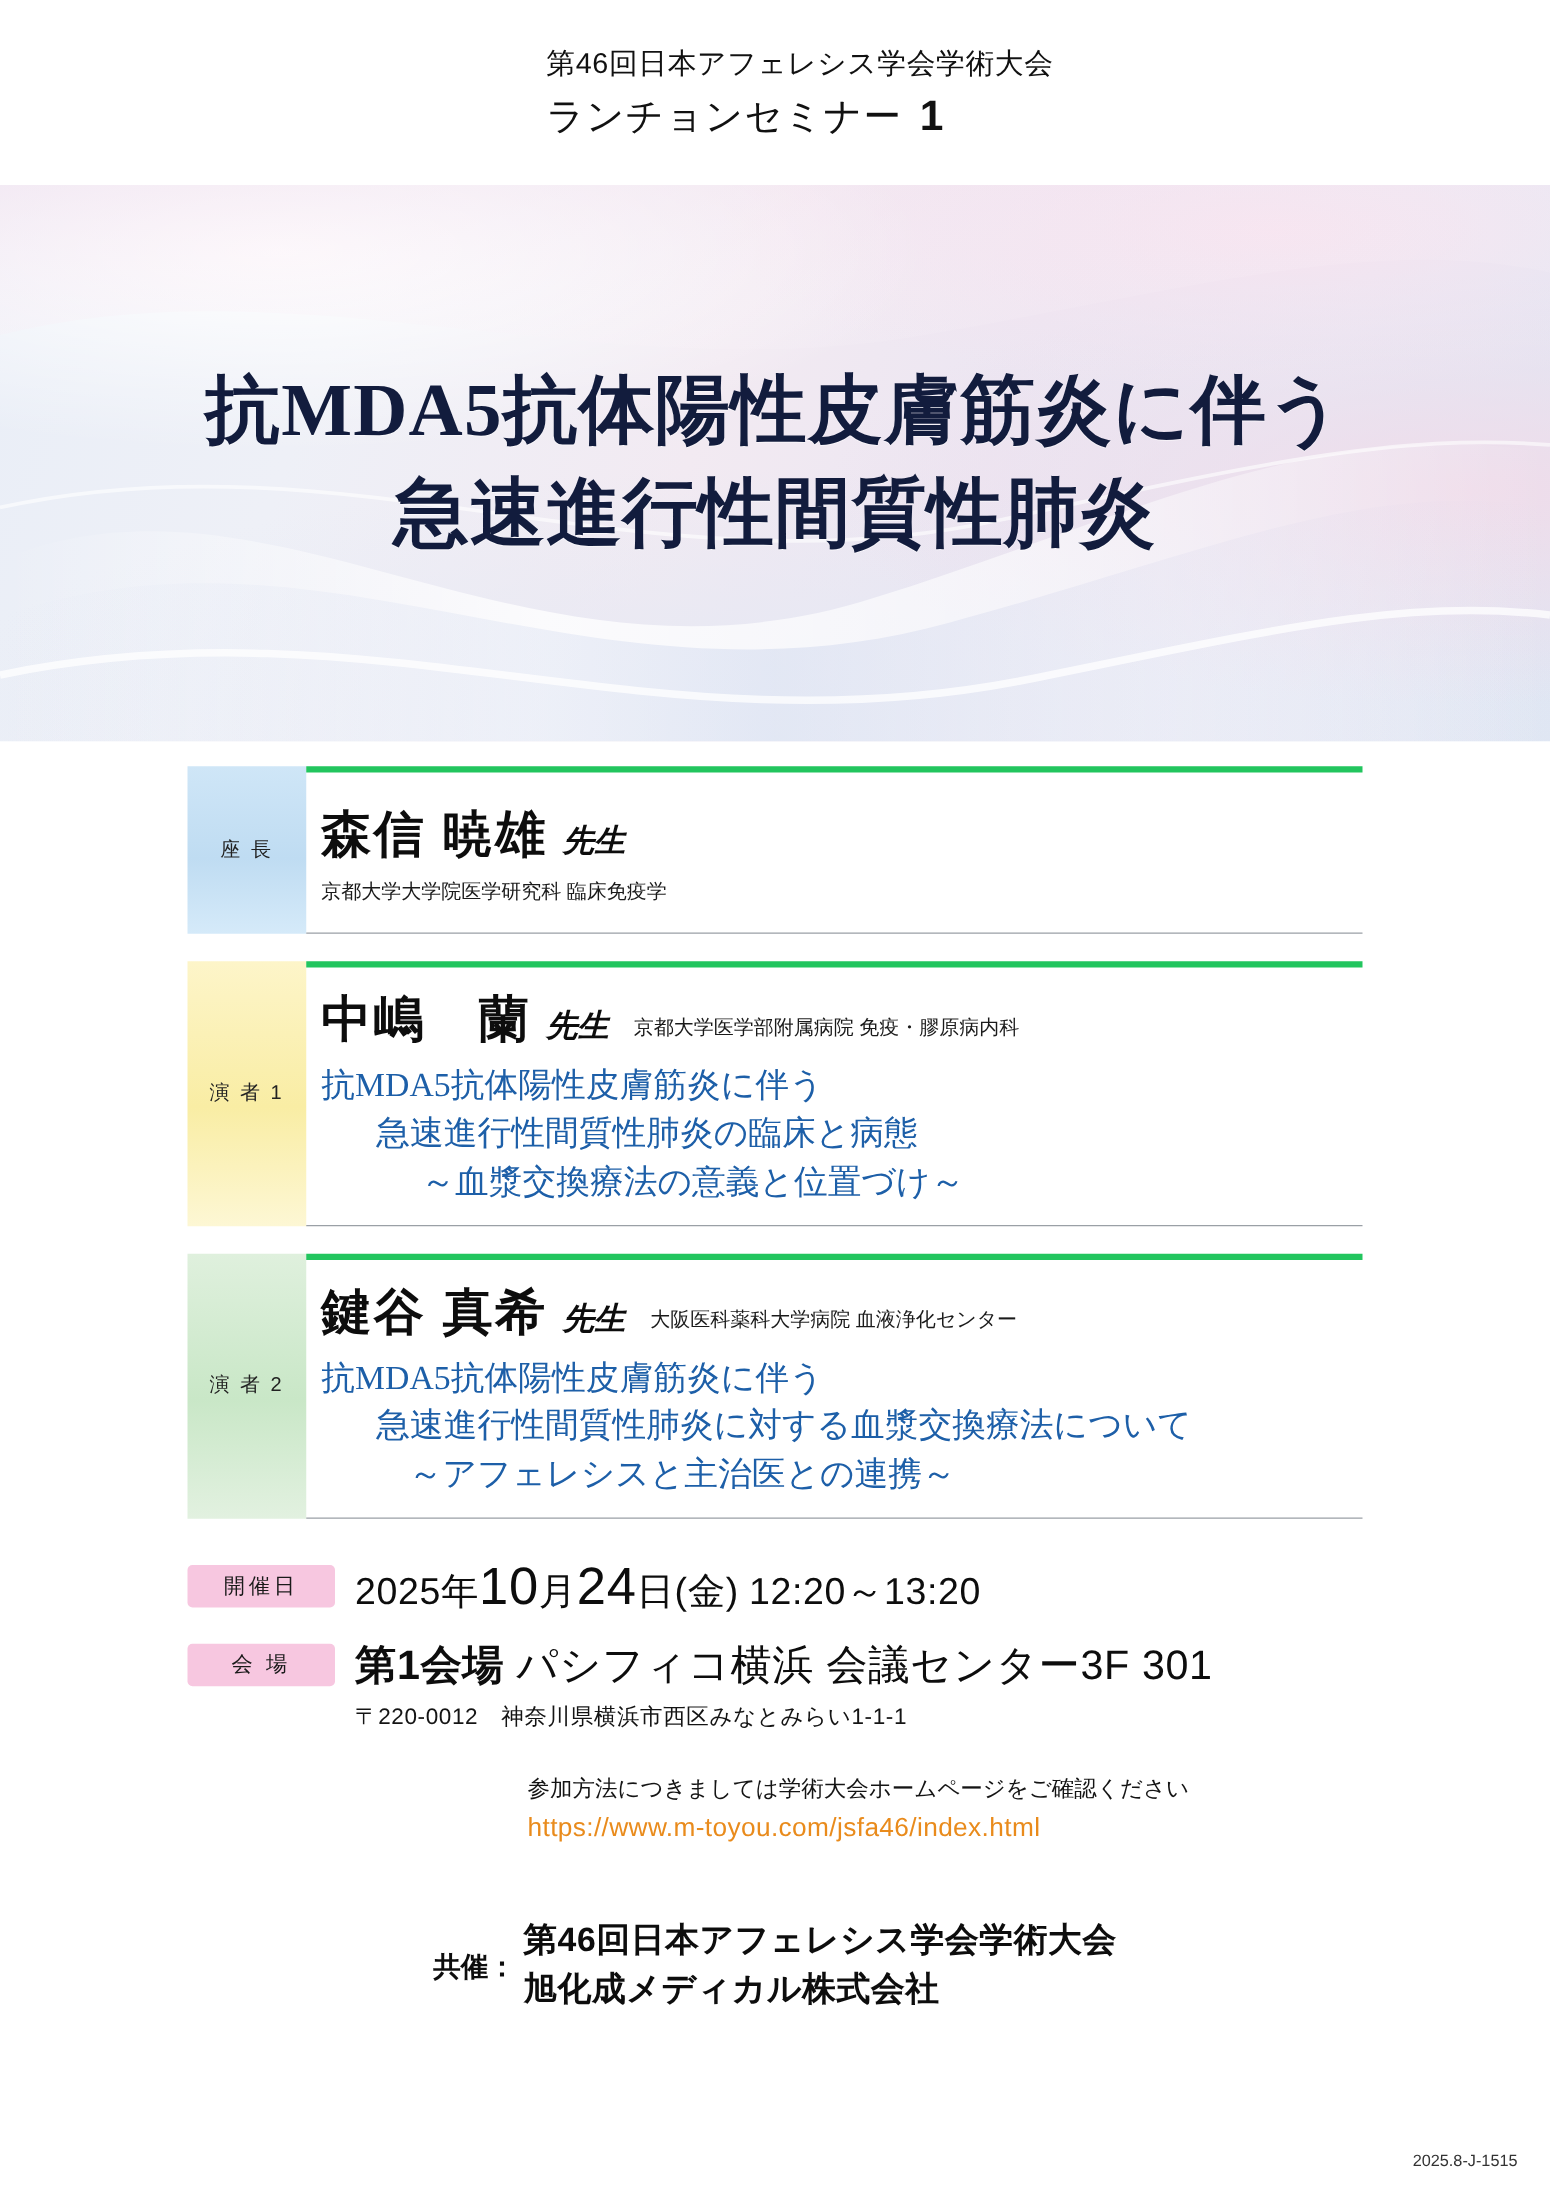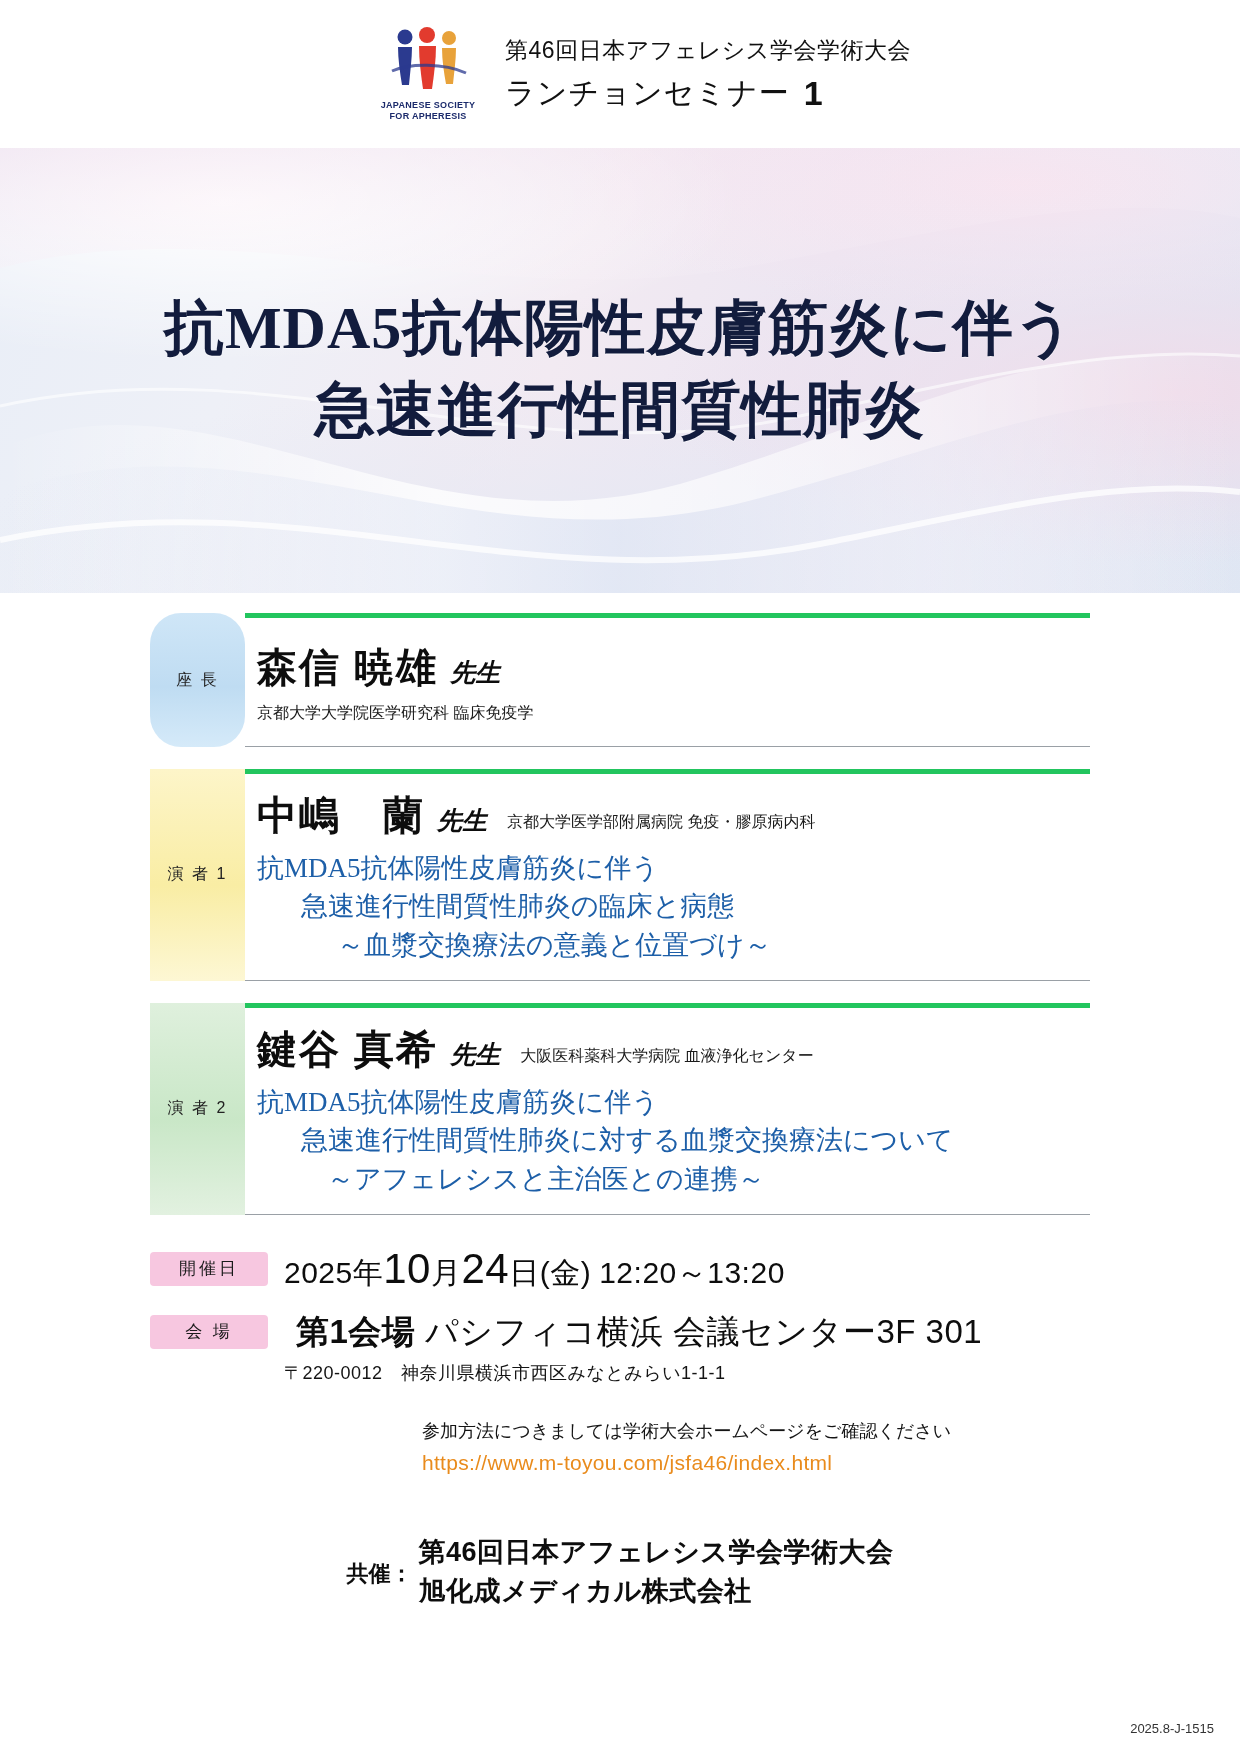--- a/index.html
+++ b/index.html
@@ -95,21 +95,21 @@
   .srow .tag {
     width: 95px;
     flex: 0 0 95px;
     display: flex;
     align-items: center;
     justify-content: center;
     font-size: 16px;
     letter-spacing: 2px;
     color: #222;
   }
-  .tag.chair   { background: linear-gradient(180deg, #cfe6f7 0%, #bfdcf2 55%, #d5eaf9 100%); border-radius: 31px; }
+  .tag.chair   { background: linear-gradient(180deg, #cfe6f7 0%, #bfdcf2 55%, #d5eaf9 100%); }
   .tag.sp1     { background: linear-gradient(180deg, #fdf5c9 0%, #f9eda4 55%, #fdf7d4 100%); }
   .tag.sp2     { background: linear-gradient(180deg, #dff0dd 0%, #c9e7c7 55%, #e2f1e0 100%); }
 
   .srow .body {
     flex: 1;
     border-top: 5px solid #22c55e;
     border-bottom: 1px solid #9aa0a6;
     padding: 14px 10px 16px 12px;
   }
   .srow.chair-row .body { padding-top: 22px; padding-bottom: 22px; }
@@ -152,21 +152,21 @@
     margin-right: 16px;
   }
   .date-text {
     display: flex;
     align-items: baseline;
     font-size: 30px;
     color: #0d0d0d;
     letter-spacing: 0.5px;
   }
   .date-text .big { font-size: 42px; font-weight: normal; }
-  .venue-text { font-size: 33px; color: #0d0d0d; letter-spacing: 0.5px; margin-left: 12px; }
+  .venue-text { font-size: 33px; color: #0d0d0d; letter-spacing: 0.5px; }
   .venue-text .v1 { font-weight: bold; }
   .addr { font-size: 18px; color: #141414; margin-left: 134px; margin-top: 2px; letter-spacing: 0.5px; }
 
   .note {
     margin: 34px 0 0 272px;
     font-size: 18px;
     color: #141414;
   }
   .url {
     margin: 8px 0 0 272px;
@@ -192,36 +192,20 @@
     right: 26px;
     bottom: 16px;
     font-size: 13px;
     color: #333;
   }
 </style>
 </head>
 <body>
 
 <div class="header">
-  <div class="logo-wrap">
-    <svg class="logo-mark" width="92" height="70" viewBox="0 0 92 70">
-
-      <circle cx="23" cy="10" r="7.5" fill="#2b3a8f"></circle>
-      <path d="M16 20 C16 32, 18 46, 20 58 L27 58 C28 46, 30 32, 30 20 Z" fill="#2b3a8f"></path>
-      <circle cx="45" cy="8" r="8" fill="#e23b2e"></circle>
-      <path d="M37 19 C37 33, 39 48, 41 62 L50 62 C52 48, 54 33, 54 19 Z" fill="#e23b2e"></path>
-      <circle cx="67" cy="11" r="7" fill="#e8a23a"></circle>
-      <path d="M60 21 C60 33, 62 46, 64 57 L71 57 C72 46, 74 33, 74 21 Z" fill="#e8a23a"></path>
-      <path d="M10 44 C28 36, 62 36, 84 46" stroke="#2b3a8f" stroke-width="3" fill="none" opacity="0.75"></path>
-    </svg>
-    <div class="logo-text">
-      <span>JAPANESE SOCIETY</span><br>
-      <span>FOR APHERESIS</span>
-    </div>
-  </div>
   <div class="header-titles">
     <div class="header-line1">第46回日本アフェレシス学会学術大会</div>
     <div class="header-line2">
       <span class="label">ランチョンセミナー</span>
       <span class="num">1</span>
     </div>
   </div>
 </div>
 
 <div class="hero">

